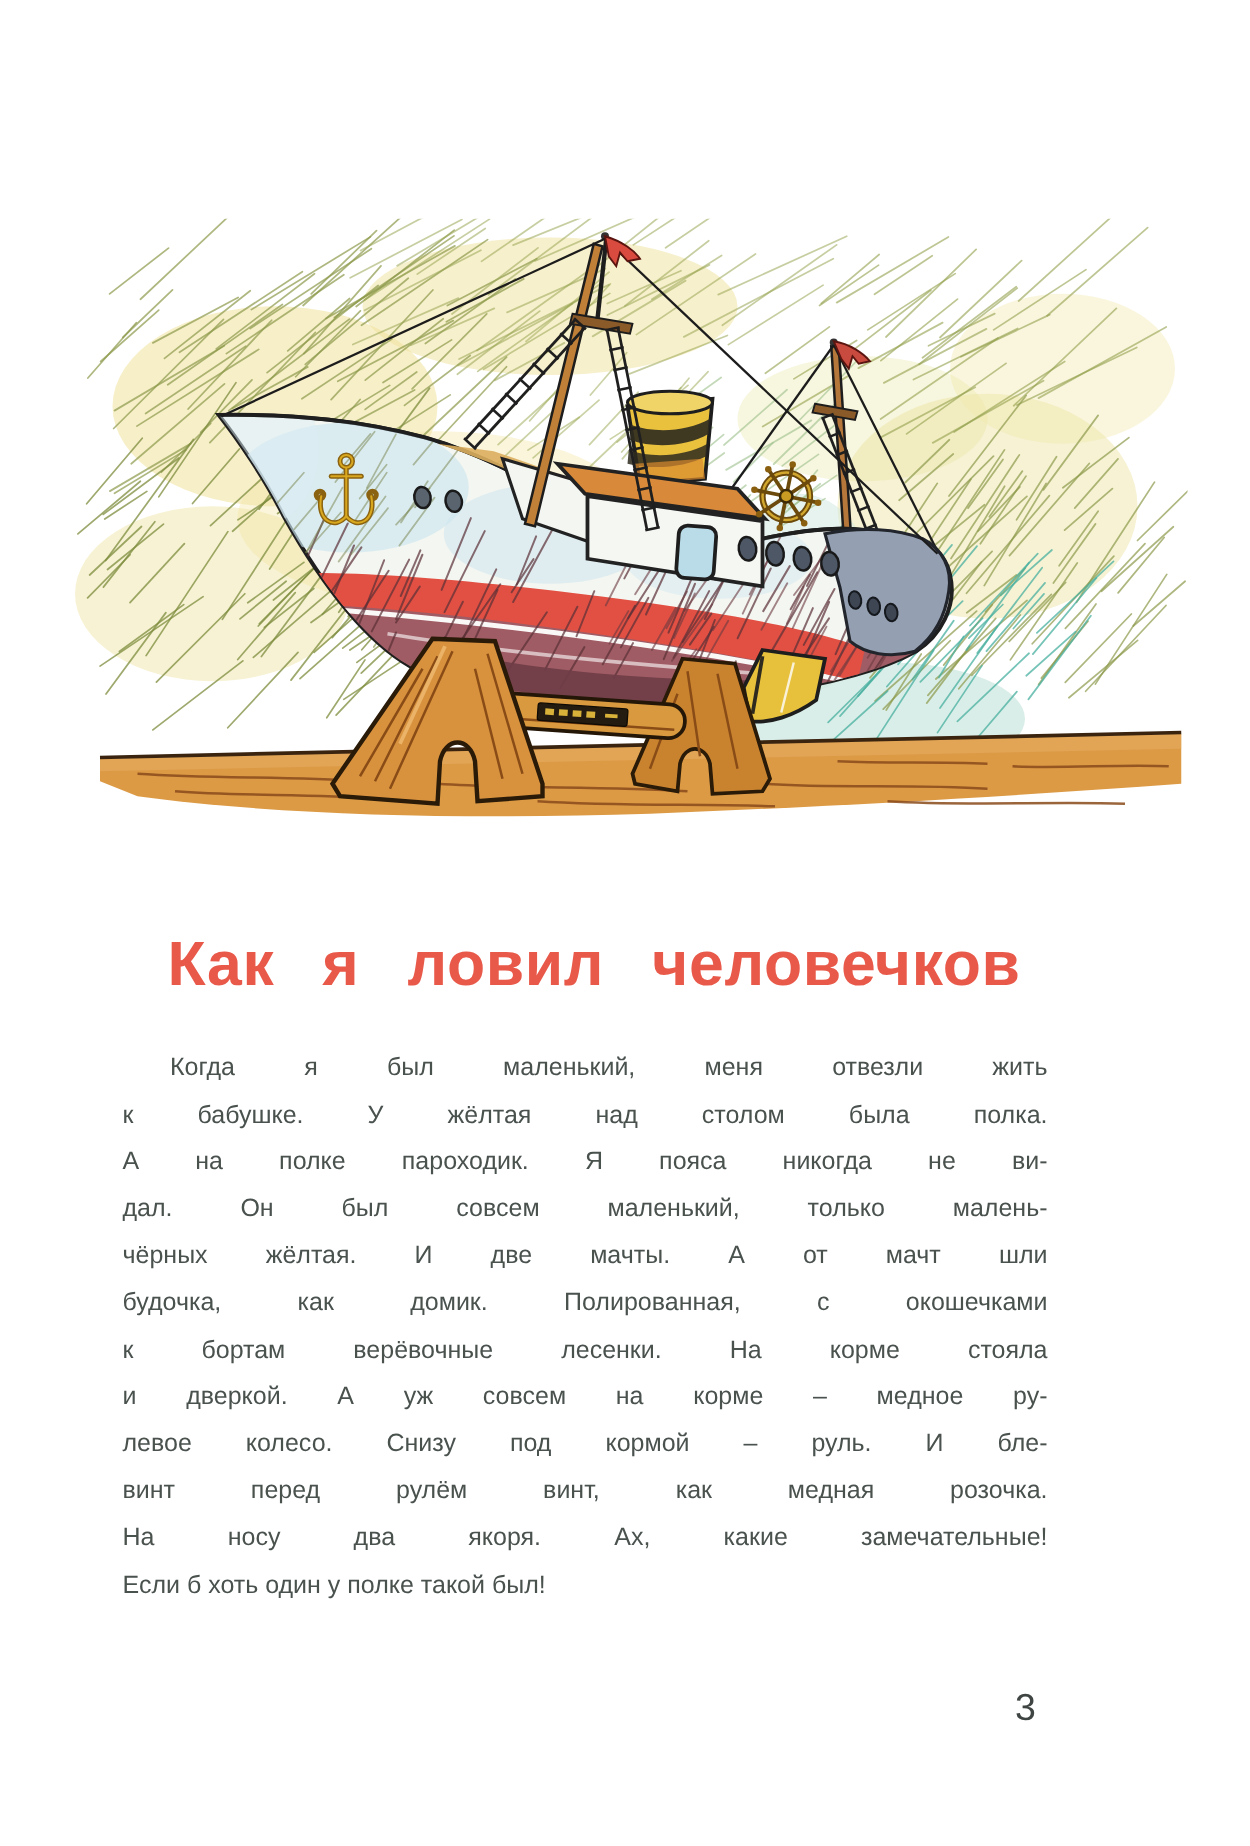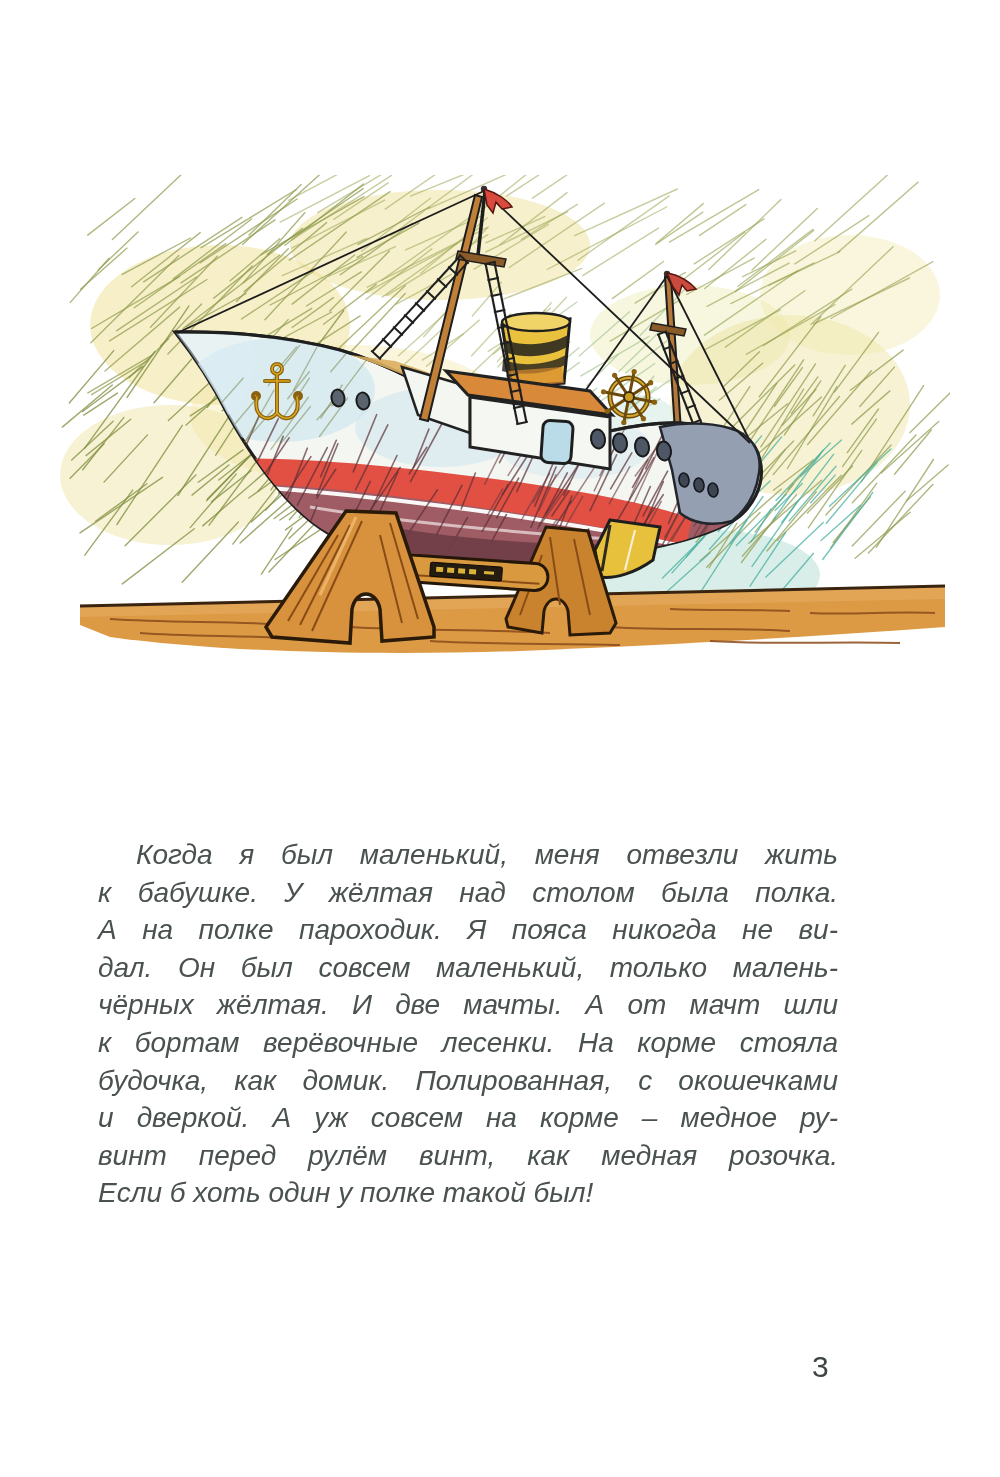--- a/index.html
+++ b/index.html
@@ -8,21 +8,21 @@
     font-family:"Liberation Sans", sans-serif;
   }
   .illustration{position:absolute;left:50px;top:175px;width:900px;height:490px;}
   .title{
     position:absolute;left:134px;top:742px;margin:0;
     font-size:50px;font-weight:bold;letter-spacing:0.5px;word-spacing:24px;
     white-space:nowrap;
   }
   .story{
     position:absolute;left:98px;top:836px;width:740px;
-    font-size:28px;line-height:37.6px;font-style:italic;
+    font-size:20px;line-height:37.6px;
   }
   .story .line{text-align:justify;text-align-last:justify;}
   .story .line.first{text-indent:38px;}
   .story .line.last{text-align:justify;text-align-last:left;}
   .pageno{position:absolute;left:812px;top:1350px;font-size:30px;}
 </style>
 </head>
 <body>
 
 <div class="page">
@@ -706,28 +706,31 @@
       </g>
     </g>
 
     <g>
       <path d="M296,336 L346,338 L384,452 L384,462 L332,466 L330,434 C326,414 306,414 302,434 L300,468 L222,462 L216,452 Z" fill="#d8923e" stroke="#2a1a08" stroke-width="3.5"></path>
       <path d="M300,350 L250,450 M312,346 L262,456 M330,360 L352,448 M340,348 L368,444 M238,446 L288,360" stroke="#8a4c16" stroke-width="2" fill="none"></path>
       <path d="M306,342 L270,420" stroke="#f0bc72" stroke-width="3" fill="none" opacity="0.8"></path>
     </g>
   </svg>
 
+  <h1 class="title" style="color: rgb(233, 89, 74);">Как я ловил человечков</h1>
 
   <div class="story" style="color: rgb(74, 82, 78);">
     <div class="line first">Когда я был маленький, меня отвезли жить</div>
     <div class="line">к бабушке. У жёлтая над столом была полка.</div>
     <div class="line">А на полке пароходик. Я пояса никогда не ви-</div>
     <div class="line">дал. Он был совсем маленький, только малень-</div>
     <div class="line">чёрных жёлтая. И две мачты. А от мачт шли</div>
+    <div class="line">будочка, как домик. Полированная, с окошечками</div>
     <div class="line">к бортам верёвочные лесенки. На корме стояла</div>
-    <div class="line">будочка, как домик. Полированная, с окошечками</div>
     <div class="line">и дверкой. А уж совсем на корме – медное ру-</div>
+    <div class="line">левое колесо. Снизу под кормой – руль. И бле-</div>
     <div class="line">винт перед рулём винт, как медная розочка.</div>
+    <div class="line">На носу два якоря. Ах, какие замечательные!</div>
     <div class="line last">Если б хоть один у полке такой был!</div>
   </div>
 
   <div class="pageno" style="color: rgb(63, 69, 67);">3</div>
 </div>
 
 </body></html>

